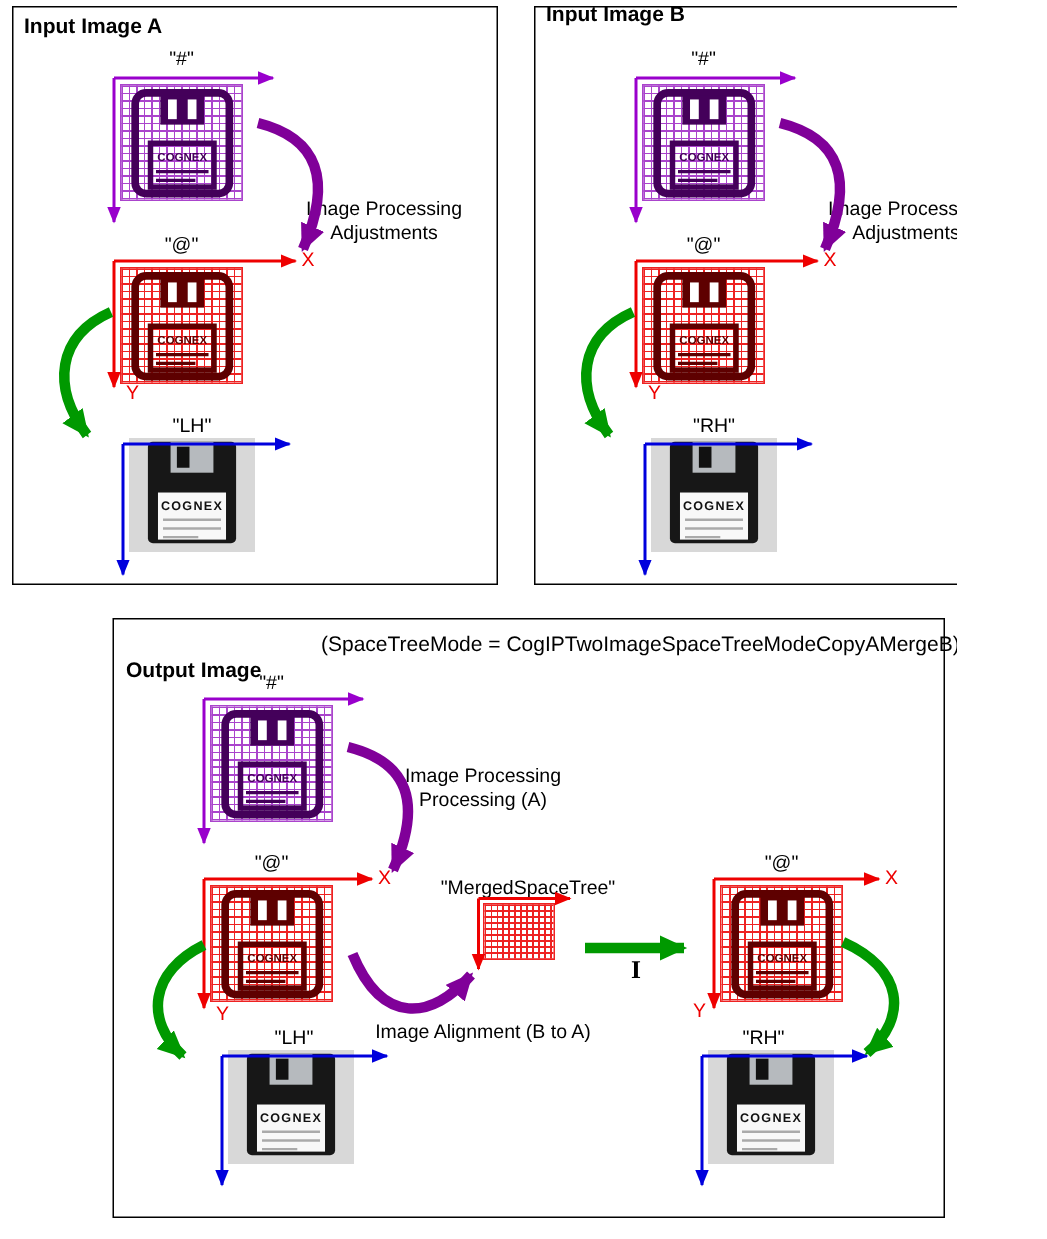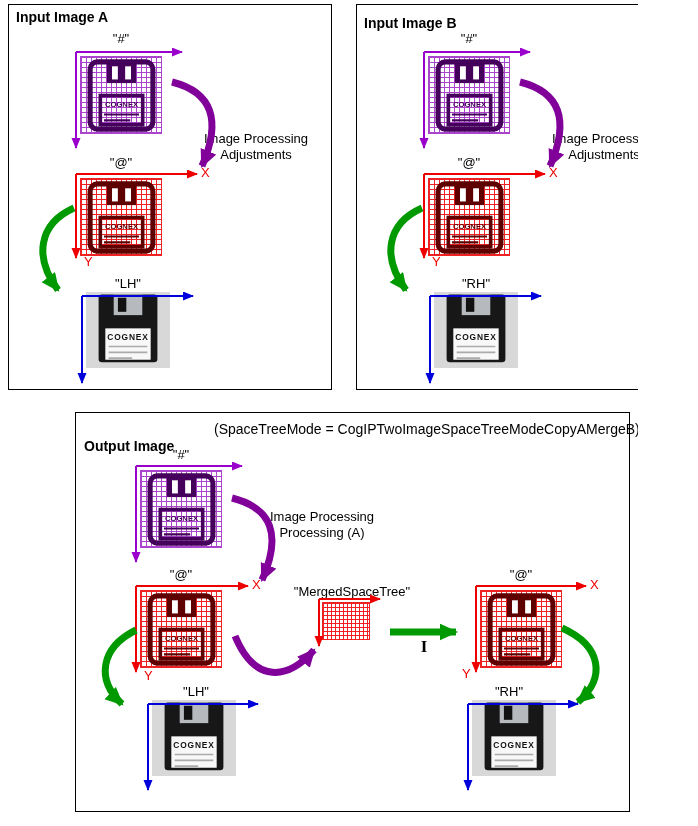--- a/index.html
+++ b/index.html
@@ -158,21 +158,21 @@
   <div class="axis-lbl" style="left:201px;top:165px">X</div>
   <div class="axis-lbl" style="left:84px;top:254px">Y</div>
 
   <div class="lbl" style="left:88px;top:276px;width:80px">"LH"</div>
 
   <svg class="photo" style="left:86px;top:292px" viewBox="0 0 100 92" preserveAspectRatio="none">
     <use href="#sym-photo"></use>
     <text class="photo-cognex" x="50" y="58">COGNEX</text>
   </svg>
 
-  <div class="panel-title" style="left:364px;top:15px">Input Image B</div>
+  <div class="panel-title" style="left:364px;top:1px">Input Image B</div>
   <div class="lbl" style="left:428px;top:31px;width:82px">"#"</div>
 
   <div class="grid grid-lg grid-purple" style="left:428px;top:56px">
     <svg class="glyph glyph-purple" viewBox="0 0 100 100">
       <use href="#sym-glyph"></use>
       <text class="glyph-cognex" x="50" y="66">COGNEX</text>
     </svg>
   </div>
 
   <div class="adjust" style="left:536px;top:131px;width:136px">
@@ -224,20 +224,21 @@
       <text class="glyph-cognex" x="50" y="66">COGNEX</text>
     </svg>
   </div>
 
   <div class="axis-lbl" style="left:252px;top:577px">X</div>
   <div class="axis-lbl" style="left:144px;top:668px">Y</div>
 
   <div class="lbl" style="left:282px;top:584px;width:140px">"MergedSpaceTree"</div>
   <div class="grid grid-sm grid-red-sm" style="left:322px;top:602px"></div>
 
+  <div class="adjust" style="left:237px;top:680px;width:170px">Image Alignment (B to A)</div>
   <div class="identity" style="left:412px;top:637px;width:24px">I</div>
 
   <div class="lbl" style="left:480px;top:567px;width:82px">"@"</div>
 
   <div class="grid grid-lg grid-red" style="left:480px;top:590px">
     <svg class="glyph glyph-red" viewBox="0 0 100 100">
       <use href="#sym-glyph"></use>
       <text class="glyph-cognex" x="50" y="66">COGNEX</text>
     </svg>
   </div>

